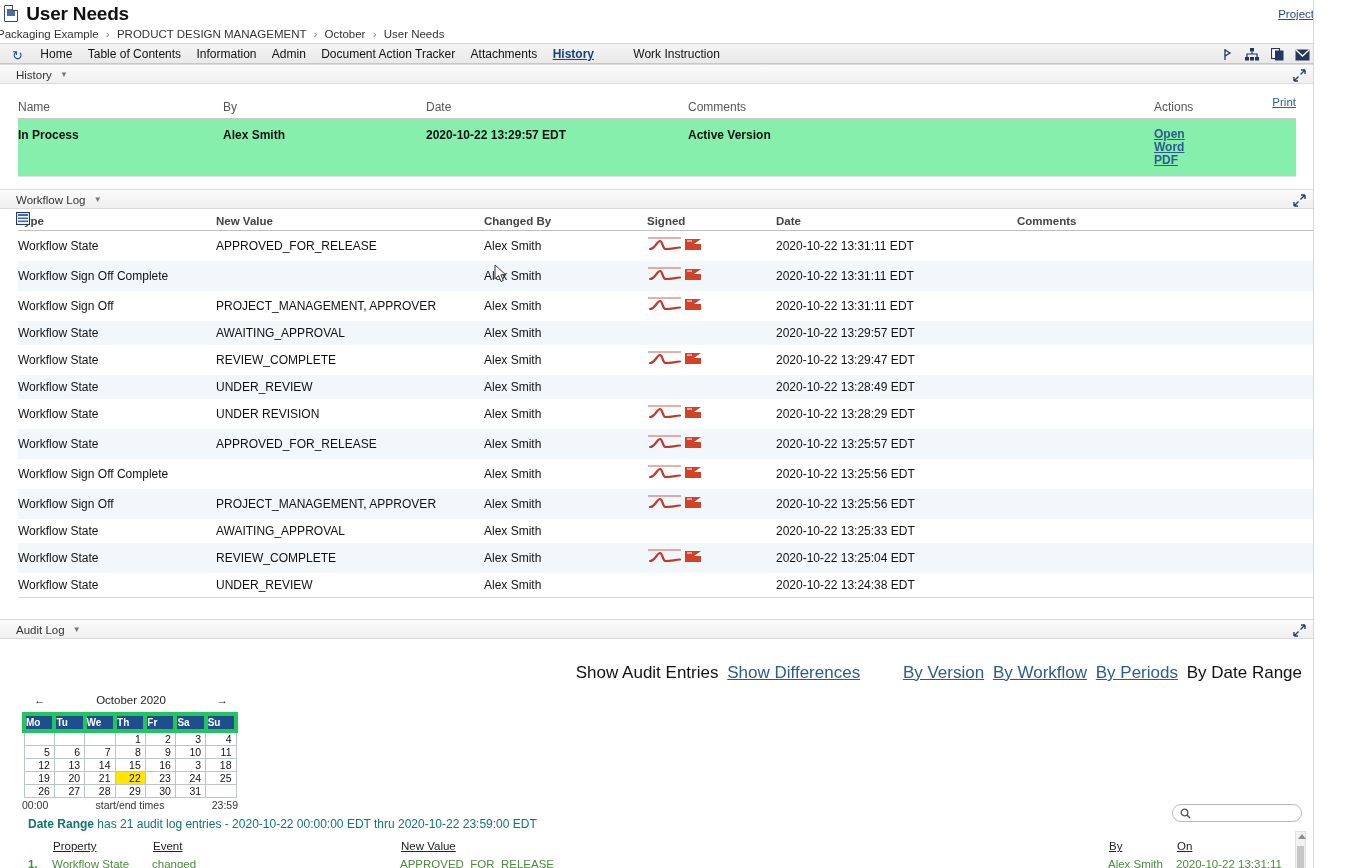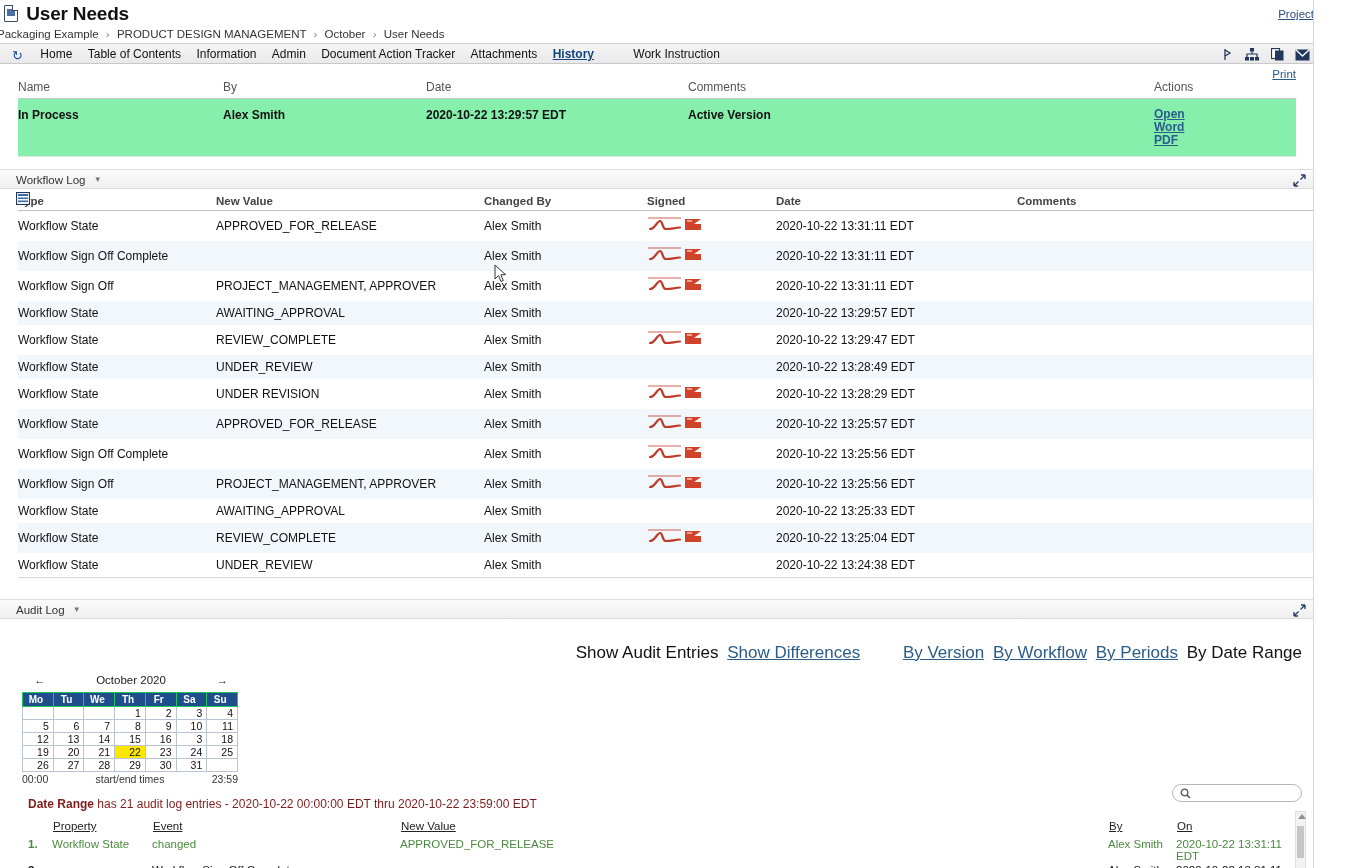--- a/index.html
+++ b/index.html
@@ -79,21 +79,21 @@
     border-top: 1px solid #dcdcdc; border-bottom: 1px solid #dcdcdc;
     padding-left: 16px; font-size: 11.5px; color: #333;
   }
   .panel-caret { display: inline-block; margin-left: 5px; color: #777; font-size: 8px; vertical-align: 2px; }
   .expand-icon { position: absolute; right: 8px; top: 3px; }
 
   a.lnk { color: #2b5c8a; text-decoration: underline; cursor: pointer; }
 
   
   .history-wrap { position: relative; padding: 0 18px; background: #fff; }
-  .print-link { position: absolute; right: 18px; top: 4px; font-size: 11.5px; }
+  .print-link { position: absolute; right: 18px; top: 12px; font-size: 11.5px; }
   table.grid { width: 100%; border-collapse: collapse; }
   table.grid th {
     text-align: left; font-weight: normal; color: #555; font-size: 12px;
     padding: 16px 0 4px 0; border-bottom: 1px solid #c9c9c9;
   }
   .hist-row td {
     padding: 9px 0; font-weight: bold; font-size: 12px; color: #111;
     vertical-align: top; background: #86efac;
     border-bottom: 1px solid #e2e2e2;
   }
@@ -127,41 +127,41 @@
   .audit-links .plain { color: #111; }
 
   
   .cal { position: absolute; left: 22px; top: 55px; width: 218px; }
   .cal-top { position: relative; height: 16px; text-align: center; font-size: 11.5px; color: #222; }
   .cal-arrow-l { position: absolute; left: 12px; top: 0; cursor: pointer; }
   .cal-arrow-r { position: absolute; right: 12px; top: 0; cursor: pointer; }
   table.cal-grid { border-collapse: collapse; width: 216px; margin-top: 2px; }
   table.cal-grid th {
     background: #1f4e8c; color: #fff; font-size: 10px; font-weight: bold;
-    text-align: center; padding: 1px 4px 1px 0; border: 1px solid #22c55e;
+    text-align: left; padding: 1px 4px 1px 0; border: 4px solid #22c55e;
     height: 13px;
   }
   table.cal-grid td {
     border: 1px solid #b9c4d4; text-align: right; font-size: 10.5px;
     padding: 0px 4px 0px 0; height: 13px; color: #111; background: #fff;
     width: 31px;
   }
   table.cal-grid td.sel { background: #ffe600; }
   table.cal-grid td.empty { background: #fff; }
   .cal-times {
     position: relative; width: 216px; font-size: 10.5px; color: #333;
     margin-top: 1px; height: 14px;
   }
   .cal-times .mid { position: absolute; left: 50%; transform: translateX(-50%); }
   .cal-times .right { position: absolute; right: 0; }
 
   
   .daterange-msg {
     position: absolute; left: 28px; top: 178px;
-    font-size: 12px; color: #7f1d1d;
+    font-size: 12px; color: #0f766e;
   }
   .daterange-msg b { font-weight: bold; }
 
   .search-box {
     position: absolute; right: 12px; top: 165px;
     width: 130px; height: 18px; border: 1px solid #b9b9b9; border-radius: 9px;
     background: #fff;
   }
   .search-box svg { position: absolute; left: 7px; top: 3px; }
   .search-box input {
@@ -248,20 +248,30 @@
         <rect x="0.5" y="0.5" width="8" height="10" fill="#fff" stroke="#23365c" stroke-width="1.2"></rect>
         <path d="M4 2.5 L12.5 2.5 L12.5 12.5 L4 12.5 Z" fill="#23365c"></path>
       </svg>
       <svg width="15" height="12" viewBox="0 0 15 12">
         <rect x="0.5" y="0.5" width="14" height="11" fill="#23365c"></rect>
         <path d="M0.5 0.5 L7.5 7 L14.5 0.5" stroke="#fff" stroke-width="1.3" fill="none"></path>
       </svg>
     </span>
   </div>
 
+  <div class="panel-header">
+    <span>History</span>
+    <span class="panel-caret">▼</span>
+    <span class="expand-icon">
+      <svg width="13" height="13" viewBox="0 0 13 13">
+        <path d="M12 1 L8 1 M12 1 L12 5 M12 1 L7.5 5.5" stroke="#2b3f66" stroke-width="1.4" fill="none"></path>
+        <path d="M1 12 L5 12 M1 12 L1 8 M1 12 L5.5 7.5" stroke="#2b3f66" stroke-width="1.4" fill="none"></path>
+      </svg>
+    </span>
+  </div>
 
   <div class="history-wrap">
     <a class="print-link lnk">Print</a>
     <table class="grid">
       <colgroup>
           <col style="width:205px">
           <col style="width:203px">
           <col style="width:262px">
           <col style="width:466px">
           <col>

